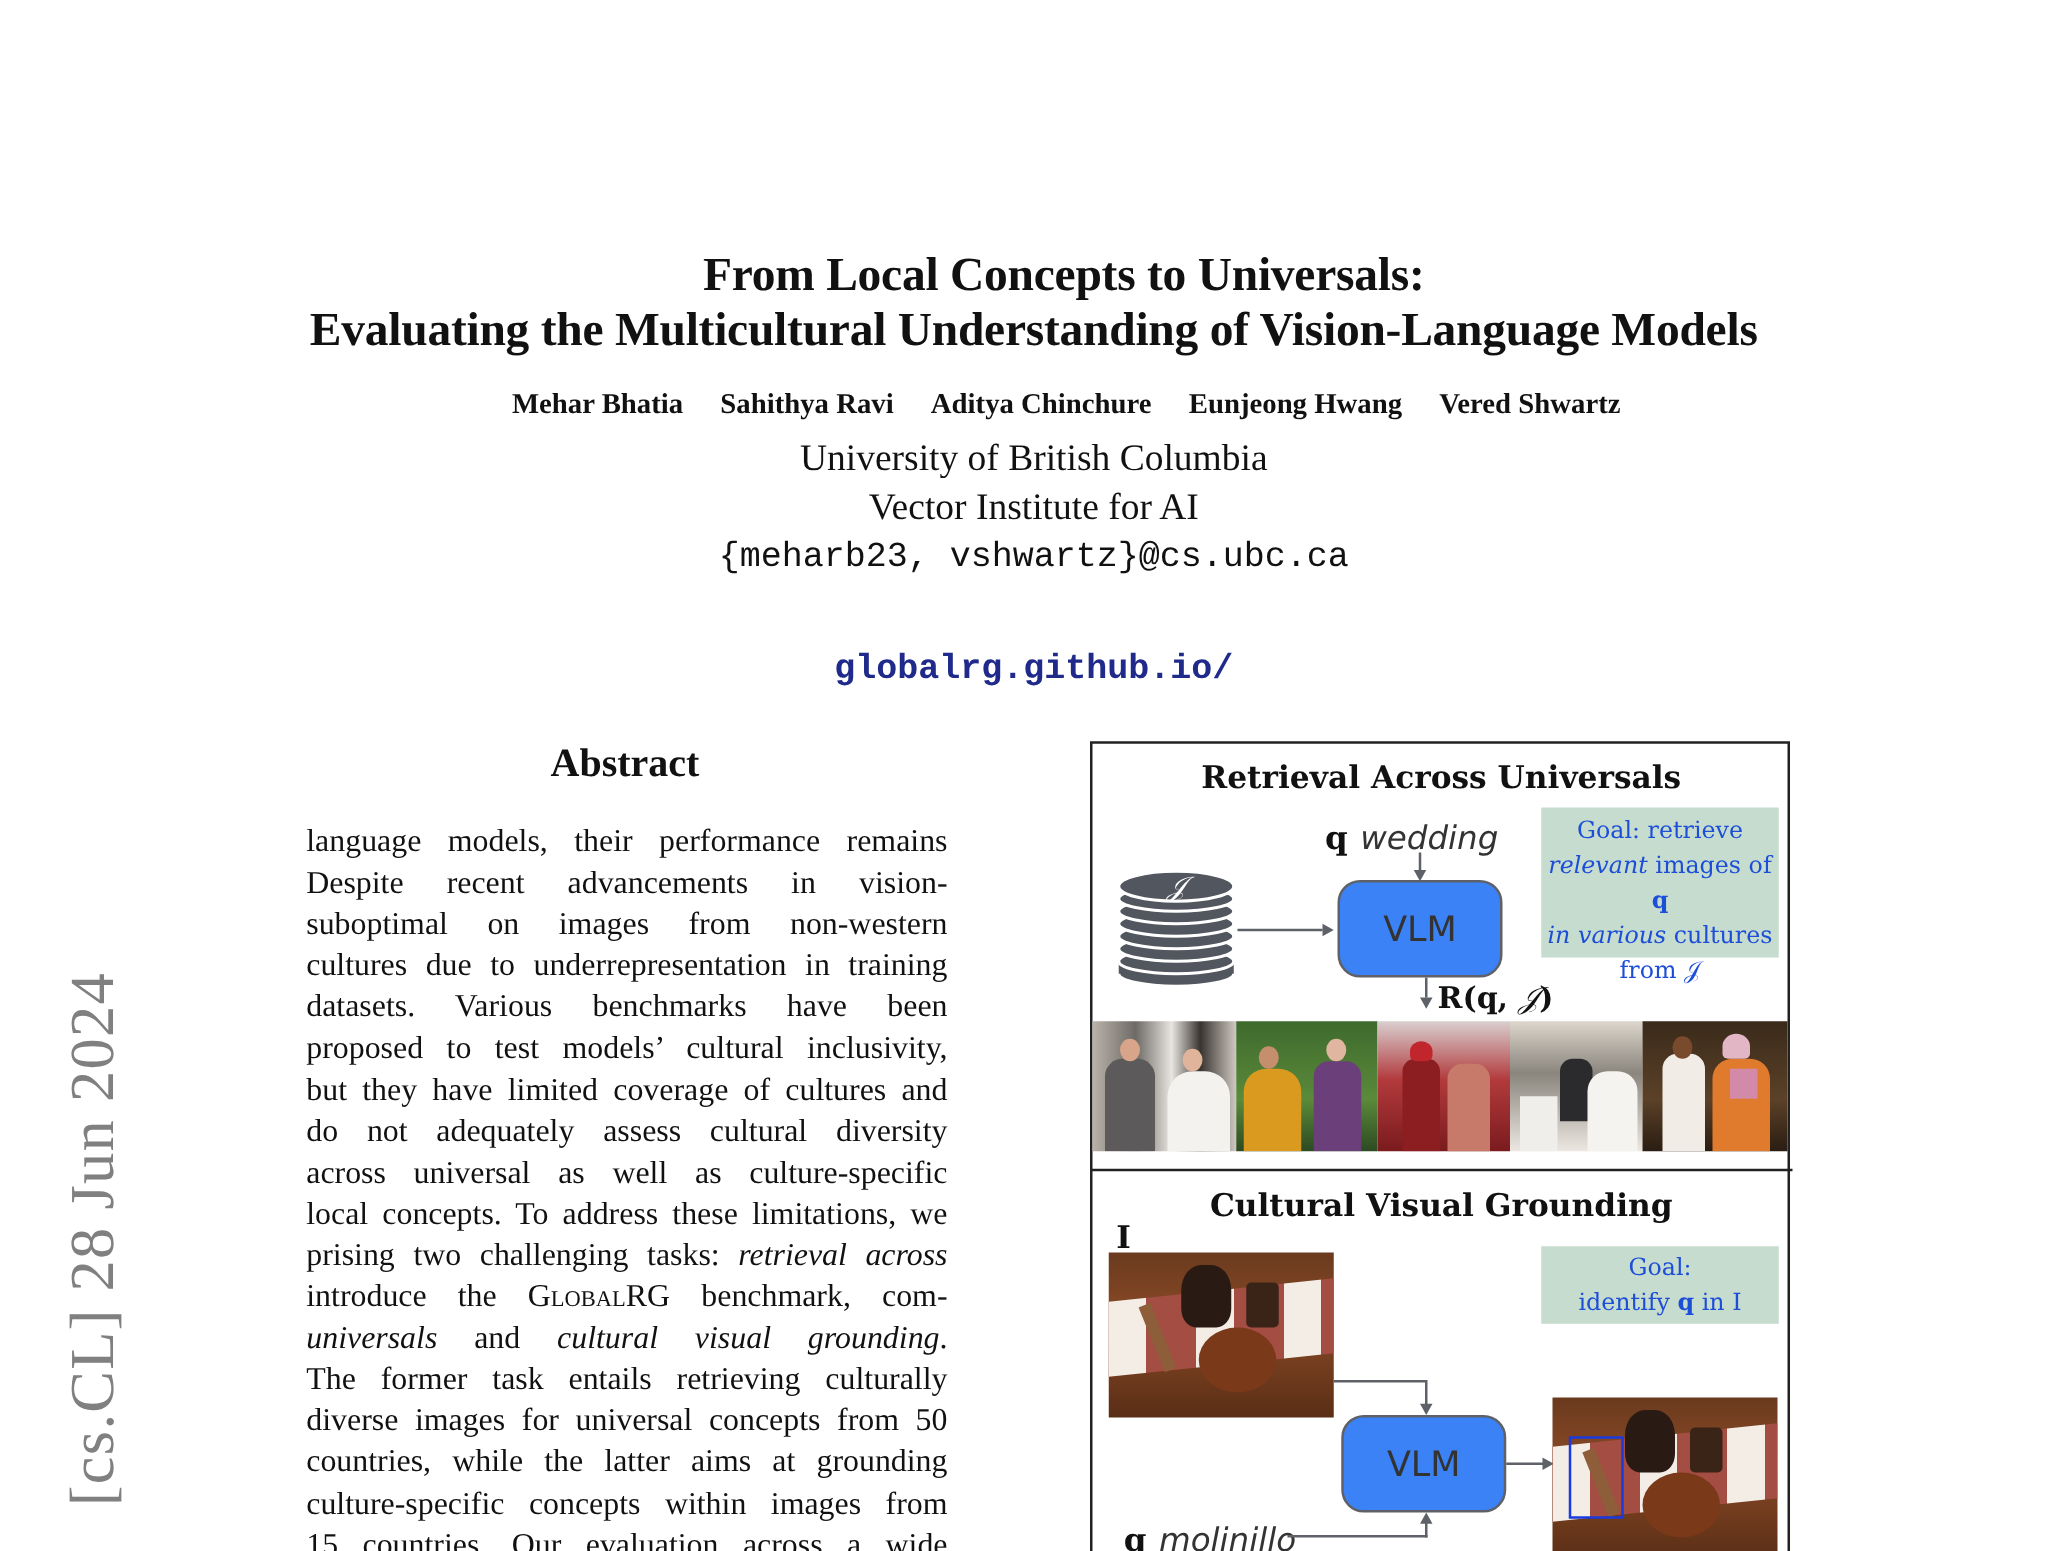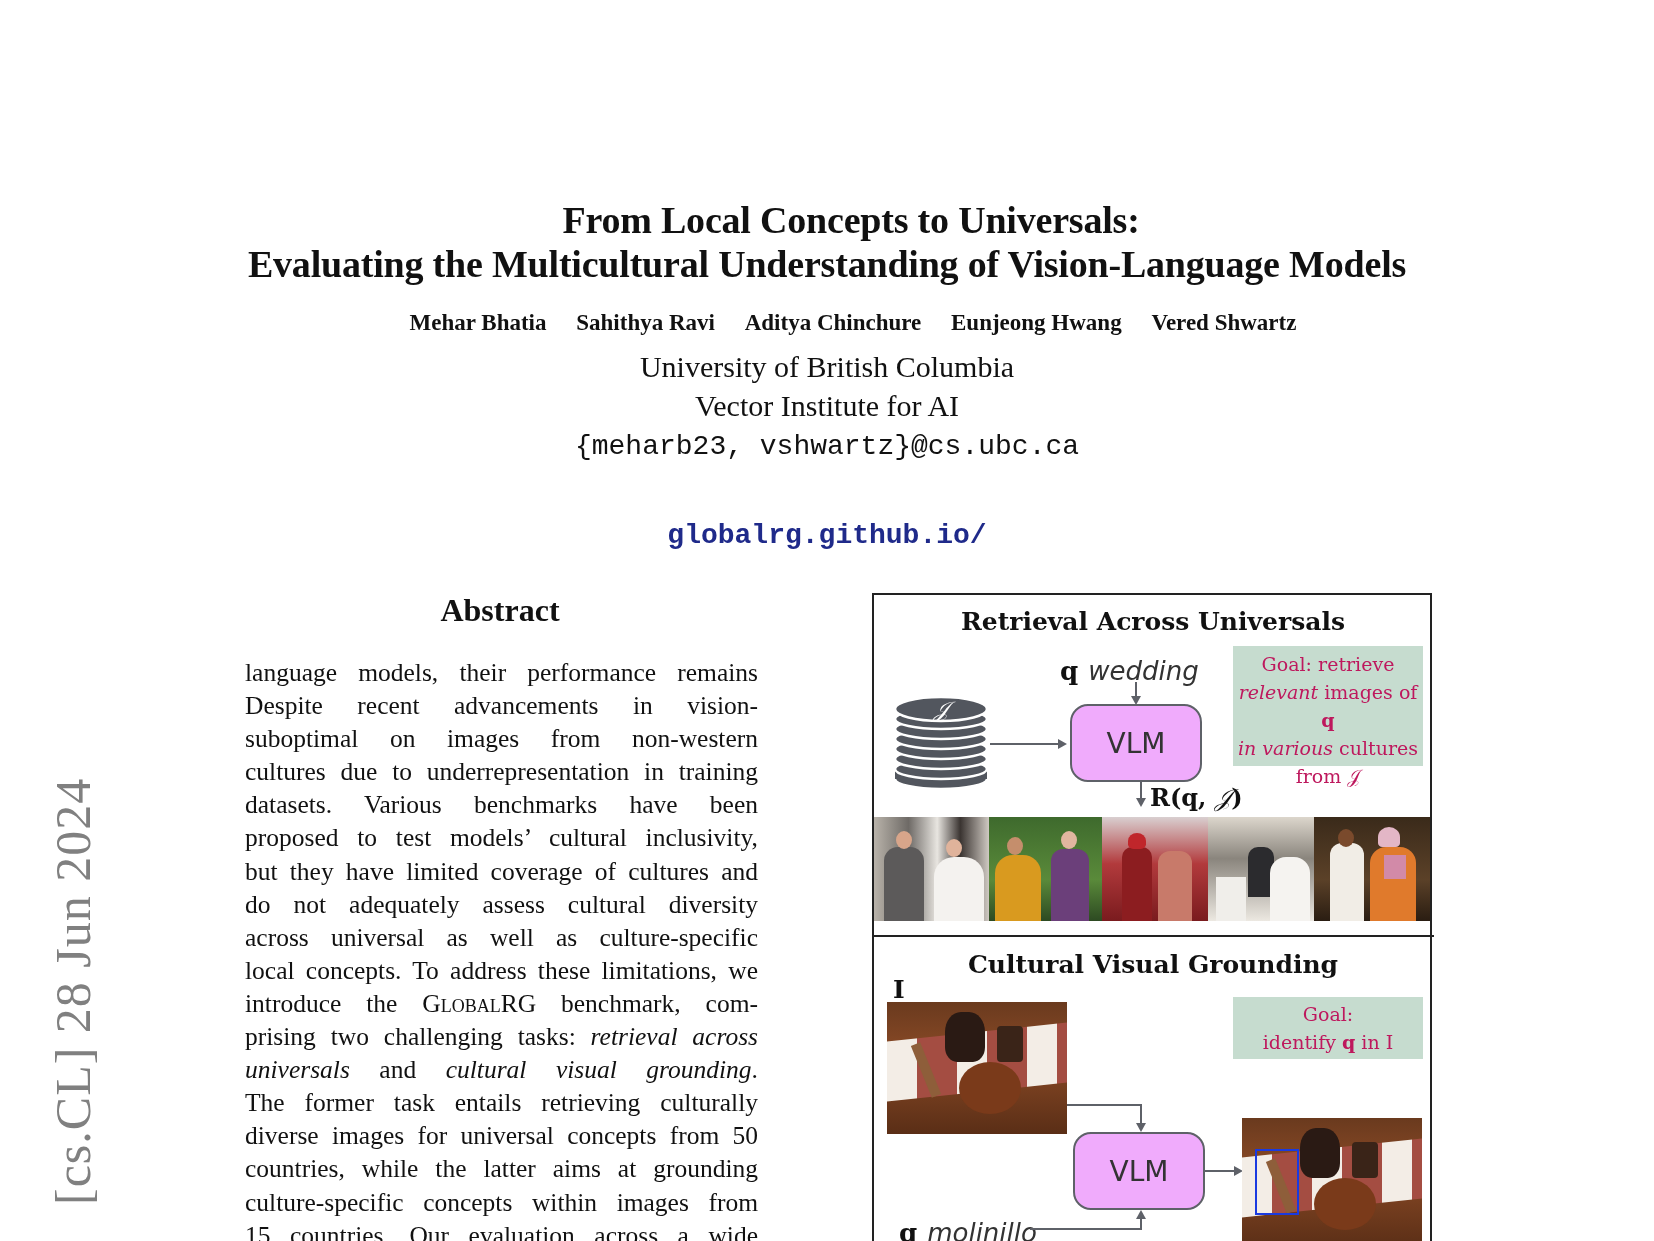--- a/index.html
+++ b/index.html
@@ -13,22 +13,22 @@
   .mono { font-family:"Liberation Mono", "DejaVu Sans Mono", monospace; font-size:28px; }
   .url { color:#1f2a8a; }
   .arxiv { position:absolute; left:44px; top:1205px; transform-origin:0 0; transform:rotate(-90deg); font-family:"Liberation Serif", serif; font-size:50px; color:#808080; white-space:nowrap; letter-spacing:1px; }
   .abs-heading { position:absolute; left:245px; width:510px; top:592px; text-align:center; font-weight:bold; font-size:32px; }
   .abs-body { position:absolute; left:245px; width:513px; top:656px; font-size:25.5px; line-height:33.1px; }
   .abs-body .ln { display:block; text-align:justify; text-align-last:justify; white-space:nowrap; height:33.1px; }
   .sc { font-variant:small-caps; }
   .fig { position:absolute; left:872px; top:593px; width:560px; height:700px; border:2px solid #222; box-sizing:border-box; }
   .fig-divider { position:absolute; left:872px; top:935px; width:562px; height:2px; background:#222; }
   .fig-title { position:absolute; font-weight:bold; font-size:25px; font-family:"DejaVu Serif", serif; }
-  .goal { position:absolute; background:#c6dccf; font-family:"DejaVu Serif", serif; font-size:19px; line-height:28px; text-align:center; color:#be185d; }
-  .vlm { position:absolute; background:#f0abfc; border:2px solid #5e6168; border-radius:18px; box-sizing:border-box; display:flex; align-items:center; justify-content:center; font-family:"DejaVu Sans", sans-serif; font-size:28px; color:#333; }
+  .goal { position:absolute; background:#c6dccf; font-family:"DejaVu Serif", serif; font-size:19px; line-height:28px; text-align:center; color:#1d4ed8; }
+  .vlm { position:absolute; background:#3b82f6; border:2px solid #5e6168; border-radius:18px; box-sizing:border-box; display:flex; align-items:center; justify-content:center; font-family:"DejaVu Sans", sans-serif; font-size:28px; color:#333; }
   .q { position:absolute; font-family:"DejaVu Sans", sans-serif; font-style:italic; font-size:26px; color:#333; white-space:nowrap; }
   .q b { font-family:"DejaVu Serif", serif; font-style:normal; font-weight:bold; color:#111; margin-right:10px; }
   .line { position:absolute; background:#5e6168; }
   .arrow-down { position:absolute; width:0; height:0; border-left:5px solid transparent; border-right:5px solid transparent; border-top:9px solid #5e6168; }
   .arrow-up { position:absolute; width:0; height:0; border-left:5px solid transparent; border-right:5px solid transparent; border-bottom:9px solid #5e6168; }
   .arrow-right { position:absolute; width:0; height:0; border-top:5px solid transparent; border-bottom:5px solid transparent; border-left:9px solid #5e6168; }
   .photo { position:absolute; overflow:hidden; }
   .rq { position:absolute; font-family:"DejaVu Serif", serif; font-weight:bold; font-size:24px; color:#111; white-space:nowrap; }
   .rq i { font-family:"Liberation Serif", serif; font-weight:normal; }
 </style>
@@ -57,22 +57,22 @@
   <span class="ln">language models, their performance remains</span>
   <span class="ln">Despite recent advancements in vision-</span>
   <span class="ln">suboptimal on images from non-western</span>
   <span class="ln">cultures due to underrepresentation in training</span>
   <span class="ln">datasets.  Various benchmarks have been</span>
   <span class="ln">proposed to test models’ cultural inclusivity,</span>
   <span class="ln">but they have limited coverage of cultures and</span>
   <span class="ln">do not adequately assess cultural diversity</span>
   <span class="ln">across universal as well as culture-specific</span>
   <span class="ln">local concepts. To address these limitations, we</span>
+  <span class="ln"><span>prising two challenging tasks: </span><i>retrieval across</i></span>
   <span class="ln"><span>introduce the </span><span class="sc">GlobalRG</span><span> benchmark, com-</span></span>
-  <span class="ln"><span>prising two challenging tasks: </span><i>retrieval across</i></span>
   <span class="ln"><i>universals</i><span> and </span><i>cultural visual grounding</i><span>.</span></span>
   <span class="ln">The former task entails retrieving culturally</span>
   <span class="ln">diverse images for universal concepts from 50</span>
   <span class="ln">countries, while the latter aims at grounding</span>
   <span class="ln">culture-specific concepts within images from</span>
   <span class="ln">15 countries.  Our evaluation across a wide</span>
 </div>
 
 <div class="fig"></div>
 <div class="fig-divider"></div>

